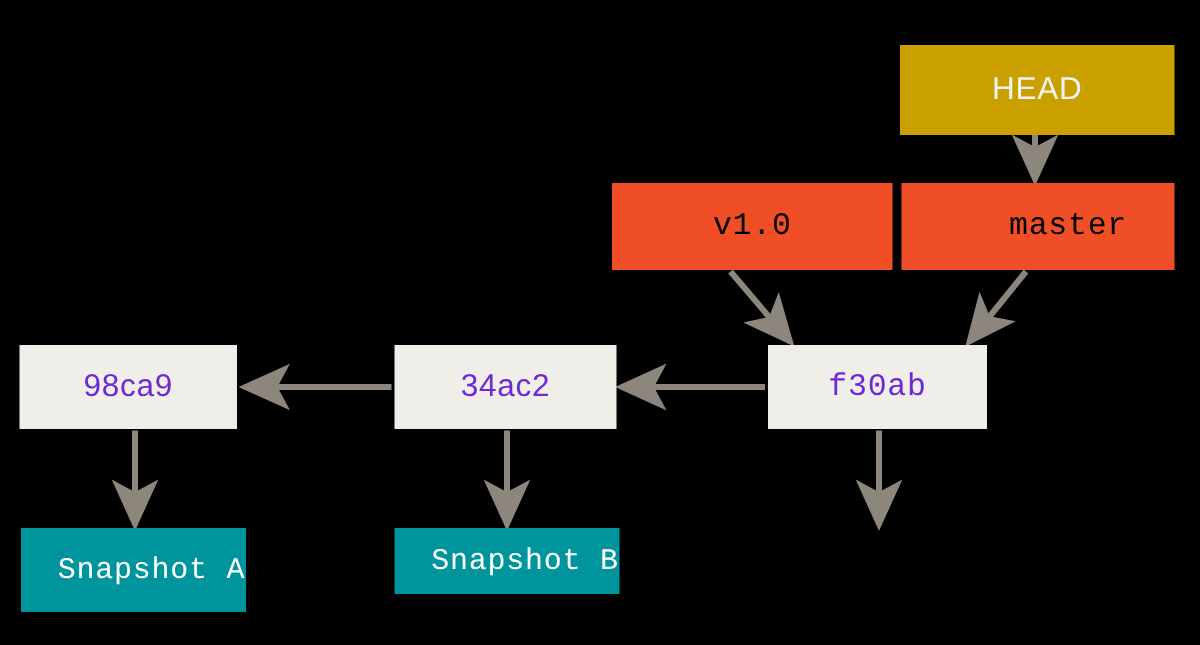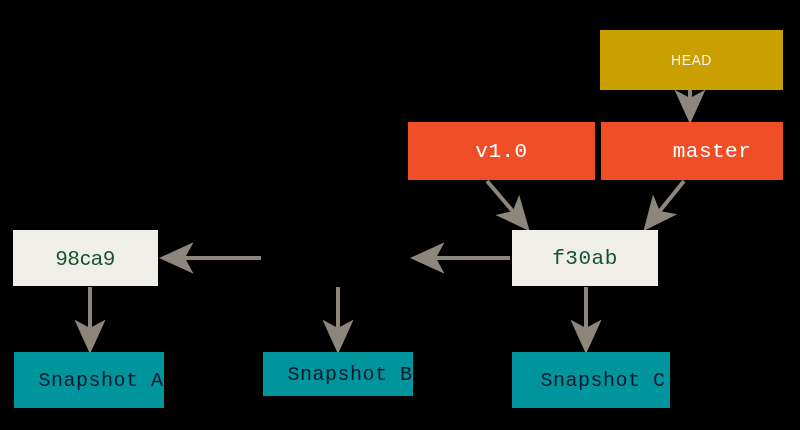--- a/index.html
+++ b/index.html
@@ -21,42 +21,42 @@
     align-items: center;
     justify-content: center;
     box-sizing: border-box;
     white-space: nowrap;
     letter-spacing: 0.5px;
   }
   .node-head {
     background: #c9a000;
     color: #f2f2f2;
     font-family: "Liberation Sans", sans-serif;
-    font-size: 14px;
+    font-size: 21px;
   }
   .node-ref {
     background: #f04e26;
-    color: #ffffff;
+    color: #000000;
     font-family: "Liberation Mono", monospace;
     font-size: 21px;
   }
   .node-commit {
     background: #efeee8;
-    color: #14532d;
+    color: #6d28d9;
     font-size: 21px;
   }
   .node-commit.mono {
     font-family: "Liberation Mono", monospace;
   }
   .node-commit.sans {
     font-family: "Liberation Sans", sans-serif;
   }
   .node-snapshot {
     background: #00949c;
-    color: #0f172a;
+    color: #ffffff;
     font-family: "Liberation Mono", monospace;
     font-size: 20px;
     padding-left: 24px;
   }
   .edge-layer {
     position: absolute;
     left: 0;
     top: 0;
     width: 800px;
     height: 430px;
@@ -96,30 +96,30 @@
   </div>
 
   <div class="node node-ref" style="left:601px; top:122px; width:182px; height:58px;padding-left:40px;">
     <span>master</span>
   </div>
 
   <div class="node node-commit sans" style="left:13px; top:230px; width:145px; height:56px;">
     <span>98ca9</span>
   </div>
 
+  <div class="node node-commit sans" style="left:263px; top:230px; width:148px; height:56px;">
+    <span>34ac2</span>
+  </div>
 
   <div class="node node-commit mono" style="left:512px; top:230px; width:146px; height:56px;">
     <span>f30ab</span>
   </div>
 
   <div class="node node-snapshot" style="left:14px; top:352px; width:150px; height:56px;">
     <span>Snapshot A</span>
   </div>
 
   <div class="node node-snapshot" style="left:263px; top:352px; width:150px; height:44px;">
     <span>Snapshot B</span>
   </div>
 
-  <div class="node node-snapshot" style="left:512px; top:352px; width:158px; height:56px;">
-    <span>Snapshot C</span>
-  </div>
 
 </div>
 
 </body></html>

